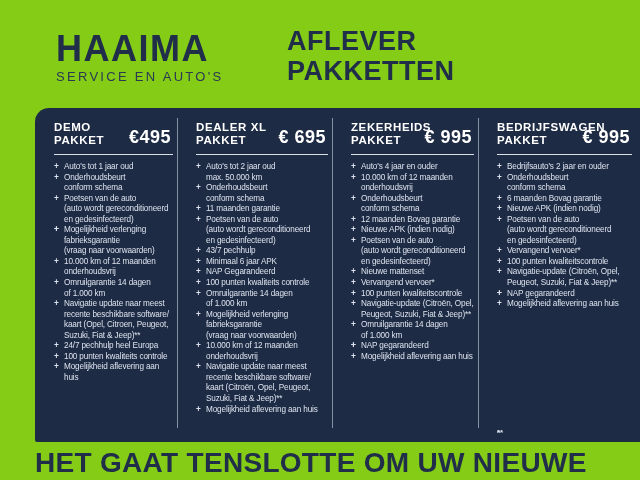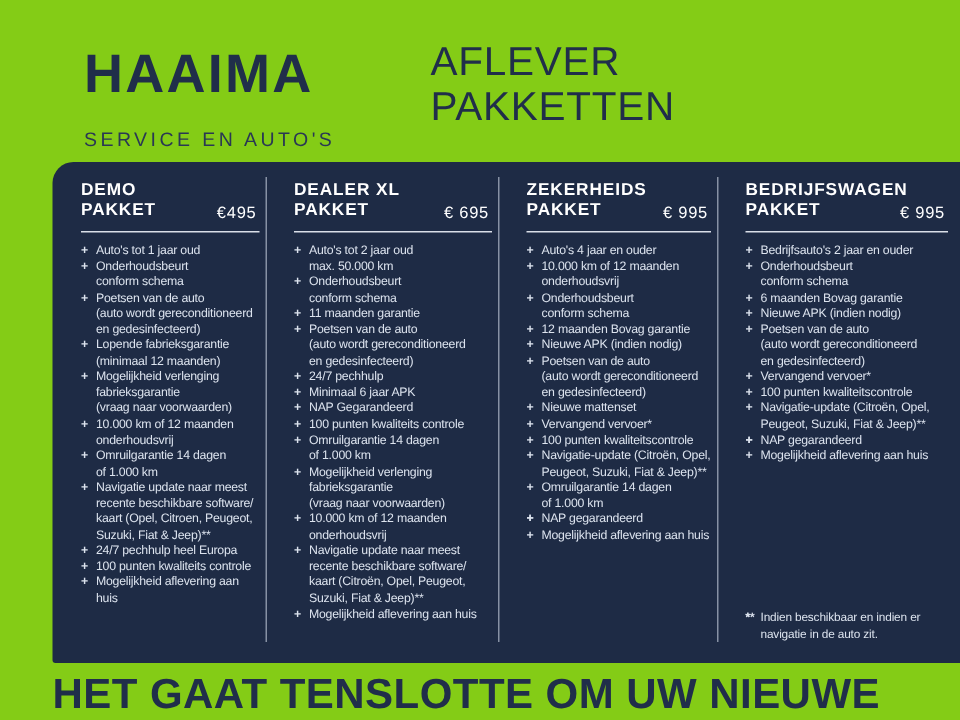--- a/index.html
+++ b/index.html
@@ -4,24 +4,24 @@
 <style>
   html,body { margin:0; padding:0; }
   .page {
     position:relative; width:640px; height:480px; overflow:hidden;
     background:#84cc16; font-family:"Liberation Sans", sans-serif;
   }
 
   
   .logo { position:absolute; left:56px; top:30px; color:#202e4a; }
   .logo-name { font-size:36px; font-weight:bold; letter-spacing:1.5px; line-height:38px; }
-  .logo-sub { font-size:13px; letter-spacing:2.3px; color:#2a3854; margin-top:17px; }
+  .logo-sub { font-size:13px; letter-spacing:2.3px; color:#2a3854; margin-top:1px; }
   .page-title {
     position:absolute; left:287px; top:26px; color:#202e4a;
-    font-size:27px; font-weight:normal; line-height:30px;
+    font-size:27px; font-weight:bold; line-height:30px;
     letter-spacing:0.5px; white-space:pre-line;
   }
 
   
   .panel {
     position:absolute; left:35px; top:108px; width:605px; height:334px;
     background:#1e2b45; border-radius:14px 0 0 2px;
     display:flex; color:#dce3ee;
   }
   .col { box-sizing:border-box; position:relative; padding:13px 4px 16px 19px; }
@@ -34,21 +34,21 @@
     background:rgba(223,230,242,0.55);
   }
 
   .col-head { position:relative; }
   .pkg-title {
     margin:0; font-size:11.5px; font-weight:bold; color:#ffffff;
     letter-spacing:0.6px; line-height:13px; white-space:pre-line;
   }
   .pkg-price {
     position:absolute; right:2px; bottom:-1px;
-    font-size:11px; font-weight:normal; color:#ffffff; letter-spacing:0.5px;
+    font-size:18px; font-weight:bold; color:#ffffff; letter-spacing:0.5px;
   }
   .rule { border:none; border-top:1.5px solid rgba(238,243,249,0.9); margin:7px 0 7px 0; }
 
   ul.features {
     list-style:none; margin:0; padding:0;
     font-size:8.2px; line-height:10.55px; letter-spacing:-0.15px;
   }
   li.feature { position:relative; padding-left:10px; }
   .plus { position:absolute; left:0; top:0; font-weight:bold; color:#dce3ee; }
   .feat-text { white-space:pre-line; }
@@ -89,22 +89,21 @@
         <div class="pkg-price">€495</div>
       </div>
       <hr class="rule">
       <ul class="features">
           <li class="feature"><span class="plus">+</span><span class="feat-text">Auto's tot 1 jaar oud</span></li>
           <li class="feature"><span class="plus">+</span><span class="feat-text">Onderhoudsbeurt
 conform schema</span></li>
           <li class="feature"><span class="plus">+</span><span class="feat-text">Poetsen van de auto
 (auto wordt gereconditioneerd
 en gedesinfecteerd)</span></li>
-          <li class="feature"><span class="plus">+</span><span class="feat-text">Lopende fabrieksgarantie
-(minimaal 12 maanden)</span></li>
+          <li class="feature"><span class="plus">+</span></li>
           <li class="feature"><span class="plus">+</span><span class="feat-text">Mogelijkheid verlenging
 fabrieksgarantie
 (vraag naar voorwaarden)</span></li>
           <li class="feature"><span class="plus">+</span><span class="feat-text">10.000 km of 12 maanden
 onderhoudsvrij</span></li>
           <li class="feature"><span class="plus">+</span><span class="feat-text">Omruilgarantie 14 dagen
 of 1.000 km</span></li>
           <li class="feature"><span class="plus">+</span><span class="feat-text">Navigatie update naar meest
 recente beschikbare software/
 kaart (Opel, Citroen, Peugeot,
@@ -124,21 +123,21 @@
       <hr class="rule">
       <ul class="features">
           <li class="feature"><span class="plus">+</span><span class="feat-text">Auto's tot 2 jaar oud
 max. 50.000 km</span></li>
           <li class="feature"><span class="plus">+</span><span class="feat-text">Onderhoudsbeurt
 conform schema</span></li>
           <li class="feature"><span class="plus">+</span><span class="feat-text">11 maanden garantie</span></li>
           <li class="feature"><span class="plus">+</span><span class="feat-text">Poetsen van de auto
 (auto wordt gereconditioneerd
 en gedesinfecteerd)</span></li>
-          <li class="feature"><span class="plus">+</span><span class="feat-text">24/7 pechhulp</span></li>
+          <li class="feature"><span class="plus">+</span><span class="feat-text">43/7 pechhulp</span></li>
           <li class="feature"><span class="plus">+</span><span class="feat-text">Minimaal 6 jaar APK</span></li>
           <li class="feature"><span class="plus">+</span><span class="feat-text">NAP Gegarandeerd</span></li>
           <li class="feature"><span class="plus">+</span><span class="feat-text">100 punten kwaliteits controle</span></li>
           <li class="feature"><span class="plus">+</span><span class="feat-text">Omruilgarantie 14 dagen
 of 1.000 km</span></li>
           <li class="feature"><span class="plus">+</span><span class="feat-text">Mogelijkheid verlenging
 fabrieksgarantie
 (vraag naar voorwaarden)</span></li>
           <li class="feature"><span class="plus">+</span><span class="feat-text">10.000 km of 12 maanden
 onderhoudsvrij</span></li>
@@ -205,22 +204,20 @@
           <li class="feature"><span class="plus">+</span><span class="feat-text">NAP gegarandeerd</span></li>
           <li class="feature"><span class="plus">+</span><span class="feat-text">Mogelijkheid aflevering aan huis</span></li>
         </ul>
 
       <div class="footnotes">
         <p class="footnote">
           <span class="fn-marker">*</span>
         </p>
         <p class="footnote">
           <span class="fn-marker">**</span>
-          <span class="fn-text">Indien beschikbaar en indien er
-navigatie in de auto zit.</span>
         </p>
       </div>
     </section>
 
   </div>
 
   <div class="footer-tagline">HET GAAT TENSLOTTE OM UW NIEUWE AUTO!</div>
 
 </div>
 

